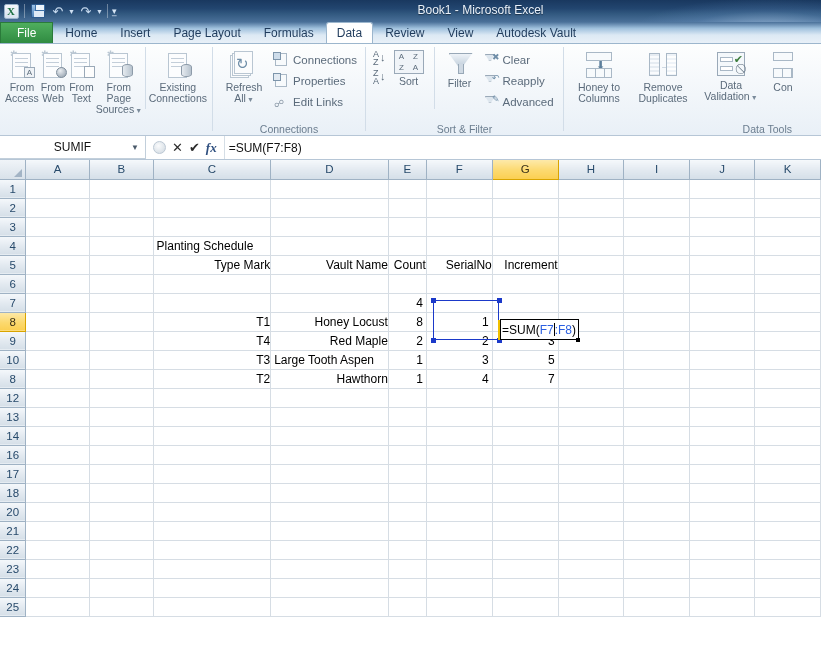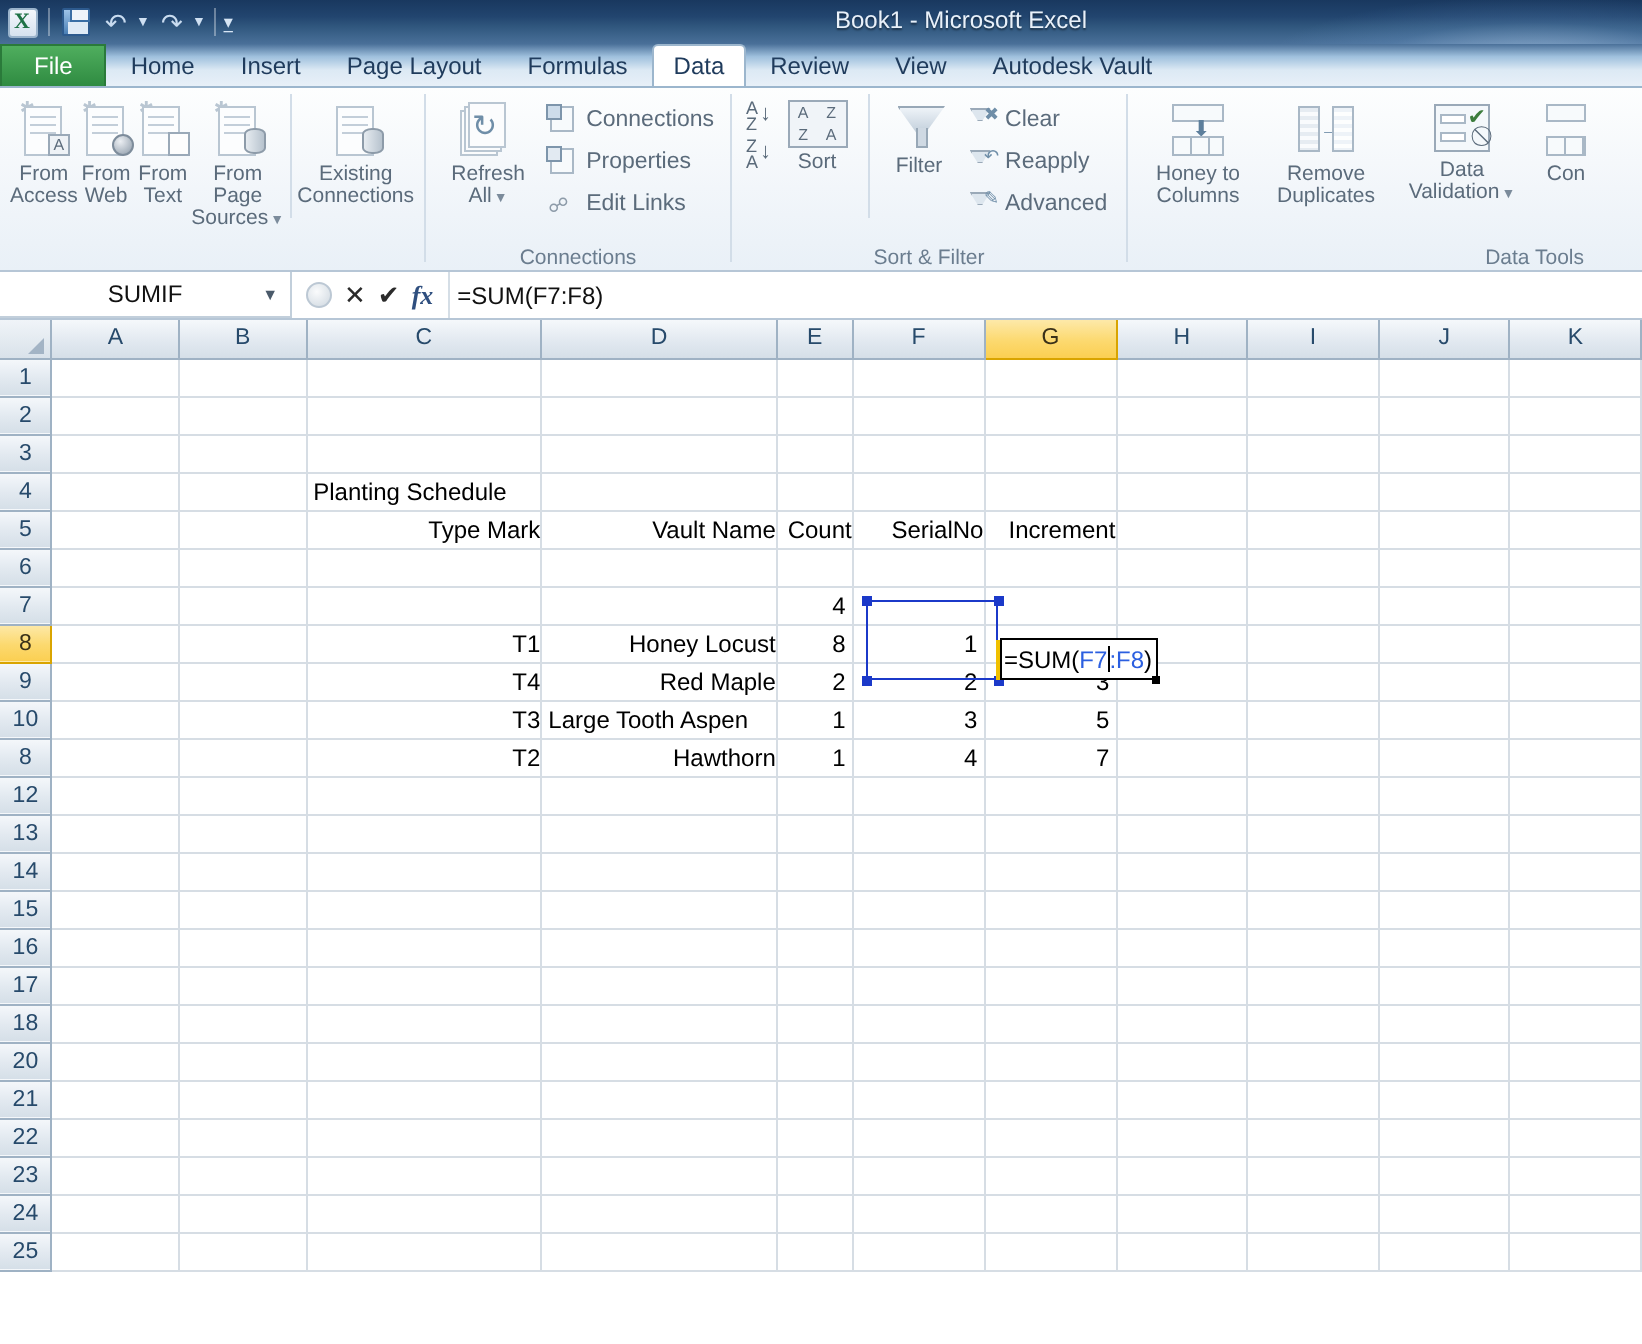--- a/index.html
+++ b/index.html
@@ -777,34 +777,20 @@
             <td class="cell" style="width: 118px;"></td>
             <td class="cell" style="width: 38px;"></td>
             <td class="cell" style="width: 66px;"></td>
             <td class="cell" style="width: 66px;"></td>
             <td class="cell" style="width: 66px;"></td>
             <td class="cell" style="width: 66px;"></td>
             <td class="cell" style="width: 66px;"></td>
             <td class="cell" style="width: 66px;"></td>
           </tr>
           <tr>
-            <td class="rowh">15</td>
-            <td class="cell" style="width: 64px;"></td>
-            <td class="cell" style="width: 64px;"></td>
-            <td class="cell" style="width: 118px;"></td>
-            <td class="cell" style="width: 118px;"></td>
-            <td class="cell" style="width: 38px;"></td>
-            <td class="cell" style="width: 66px;"></td>
-            <td class="cell" style="width: 66px;"></td>
-            <td class="cell" style="width: 66px;"></td>
-            <td class="cell" style="width: 66px;"></td>
-            <td class="cell" style="width: 66px;"></td>
-            <td class="cell" style="width: 66px;"></td>
-          </tr>
-          <tr>
             <td class="rowh">16</td>
             <td class="cell" style="width: 64px;"></td>
             <td class="cell" style="width: 64px;"></td>
             <td class="cell" style="width: 118px;"></td>
             <td class="cell" style="width: 118px;"></td>
             <td class="cell" style="width: 38px;"></td>
             <td class="cell" style="width: 66px;"></td>
             <td class="cell" style="width: 66px;"></td>
             <td class="cell" style="width: 66px;"></td>
             <td class="cell" style="width: 66px;"></td>

